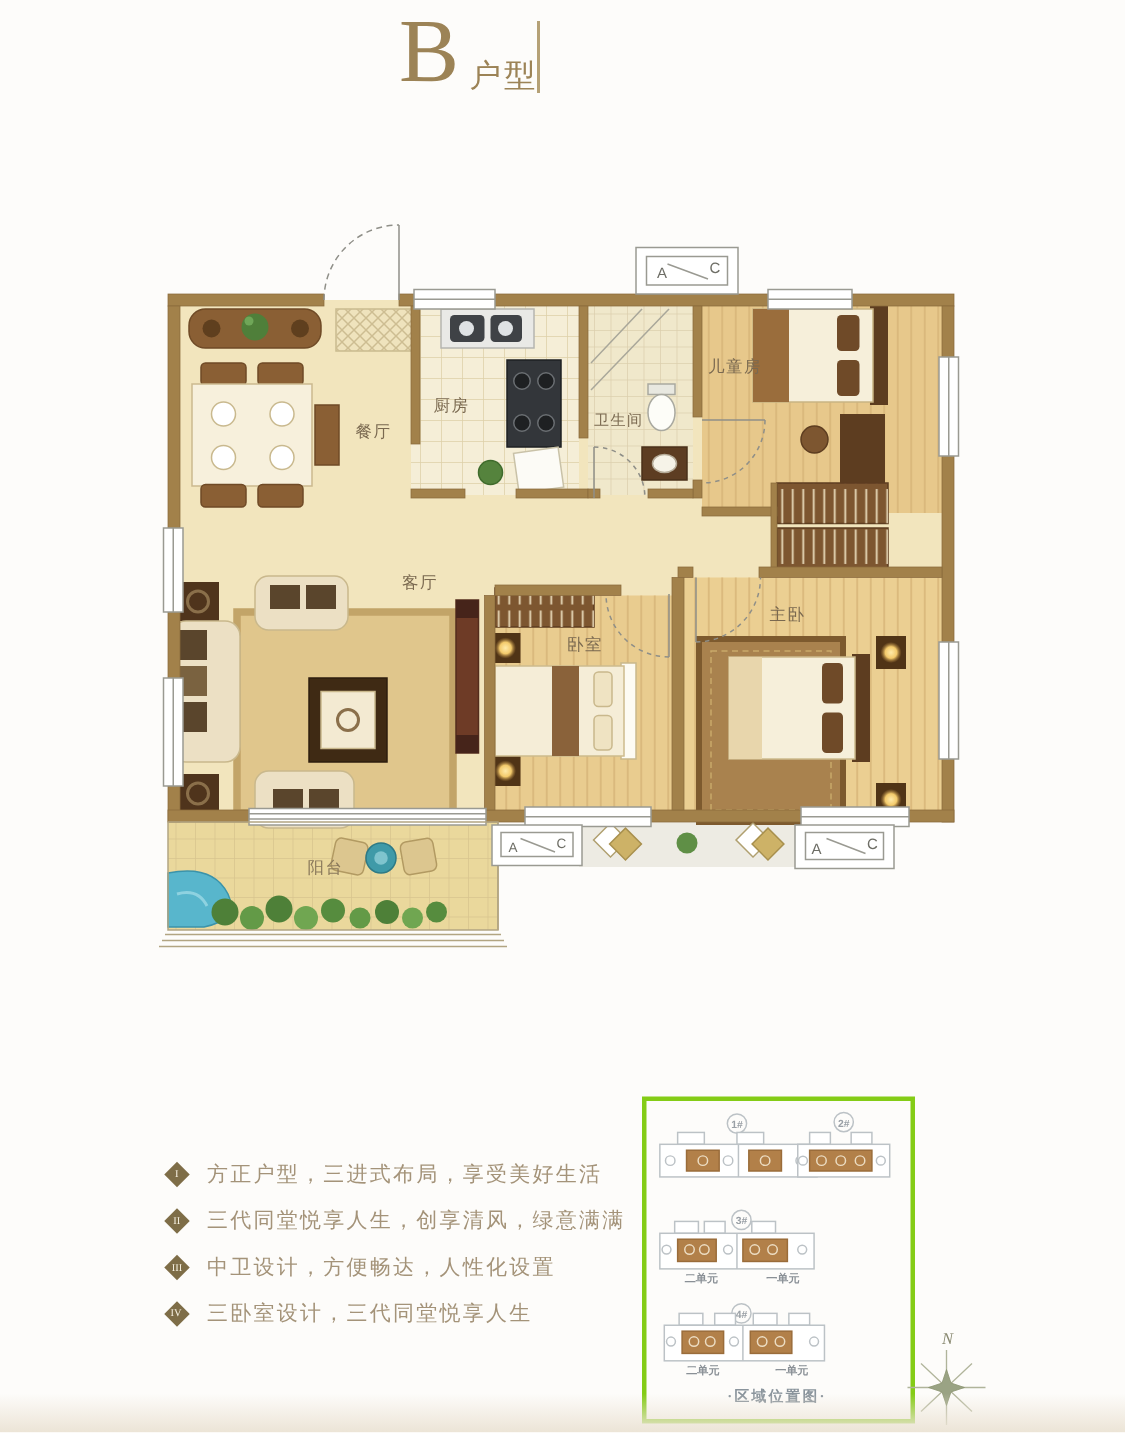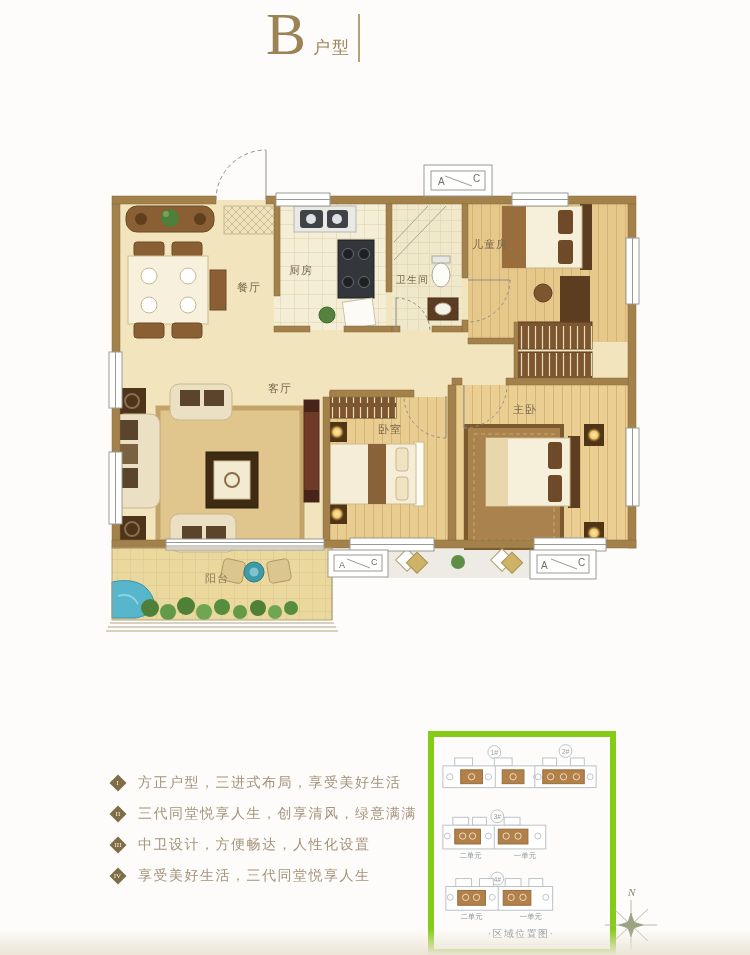--- a/index.html
+++ b/index.html
@@ -14,21 +14,21 @@
     pointer-events:none;
   }
   
   .hdr-letter{
     position:absolute; left:266px; top:4px;
     font-family:"Liberation Serif", serif; font-size:60px; line-height:60px;
     color:#9c8356;
   }
   .hdr-suffix{
     position:absolute; left:313px; top:36px;
-    font-size:17px; color:#9c8356; letter-spacing:2px;
+    font-size:21px; color:#9c8356; letter-spacing:2px;
   }
   .hdr-divider{
     position:absolute; left:358px; top:14px; width:2px; height:48px;
     background:#b5a176;
   }
   .hdr-right{ position:absolute; left:375px; top:10px; }
   .hdr-arealabel{
     display:inline-block; vertical-align:top; margin-top:8px;
     font-size:10.5px; line-height:12px; color:#a69262; letter-spacing:1px;
   }
@@ -64,21 +64,21 @@
     margin:0 14px 0 2px;
   }
   .f-num{
     transform:rotate(-45deg); color:#f5efdf; font-size:7px; line-height:7px;
     font-family:"Liberation Serif", serif;
   }
   .f-text{ font-size:14px; color:#a49379; letter-spacing:1.5px; white-space:nowrap; }
   
   .sitemap{
     position:absolute; left:428px; top:731px; width:176px; height:212px;
-    border:6px solid #84cc16; background:#fdfcfa;
+    border:3px solid #84cc16; background:#fdfcfa;font-weight:bold;
   }
   .compass{ position:absolute; left:598px; top:882px; }
   text{ user-select:none; }
 </style>
 </head>
 <body>
 
 <div class="page">
 
   <div class="hdr-letter">B</div>
@@ -397,21 +397,21 @@
     <li>
       <span class="f-diamond">
           <span class="f-num">III</span>
         </span>
       <span class="f-text">中卫设计，方便畅达，人性化设置</span>
     </li>
     <li>
       <span class="f-diamond">
           <span class="f-num">IV</span>
         </span>
-      <span class="f-text">享受美好生活，三代同堂悦享人生</span>
+      <span class="f-text">三卧室设计，三代同堂悦享人生</span>
     </li>
   </ul>
 
   <div class="sitemap">
     <svg width="174" height="210" viewBox="428 731 176 212">
 
       <g stroke="#bcc2c6" fill="#fff">
         <circle cx="489" cy="746" r="6.5" fill="none"></circle>
         <text x="489" y="749" text-anchor="middle" font-size="7" fill="#9aa0a6" stroke="none">1#</text>
         <rect x="449" y="752" width="18" height="8"></rect>

